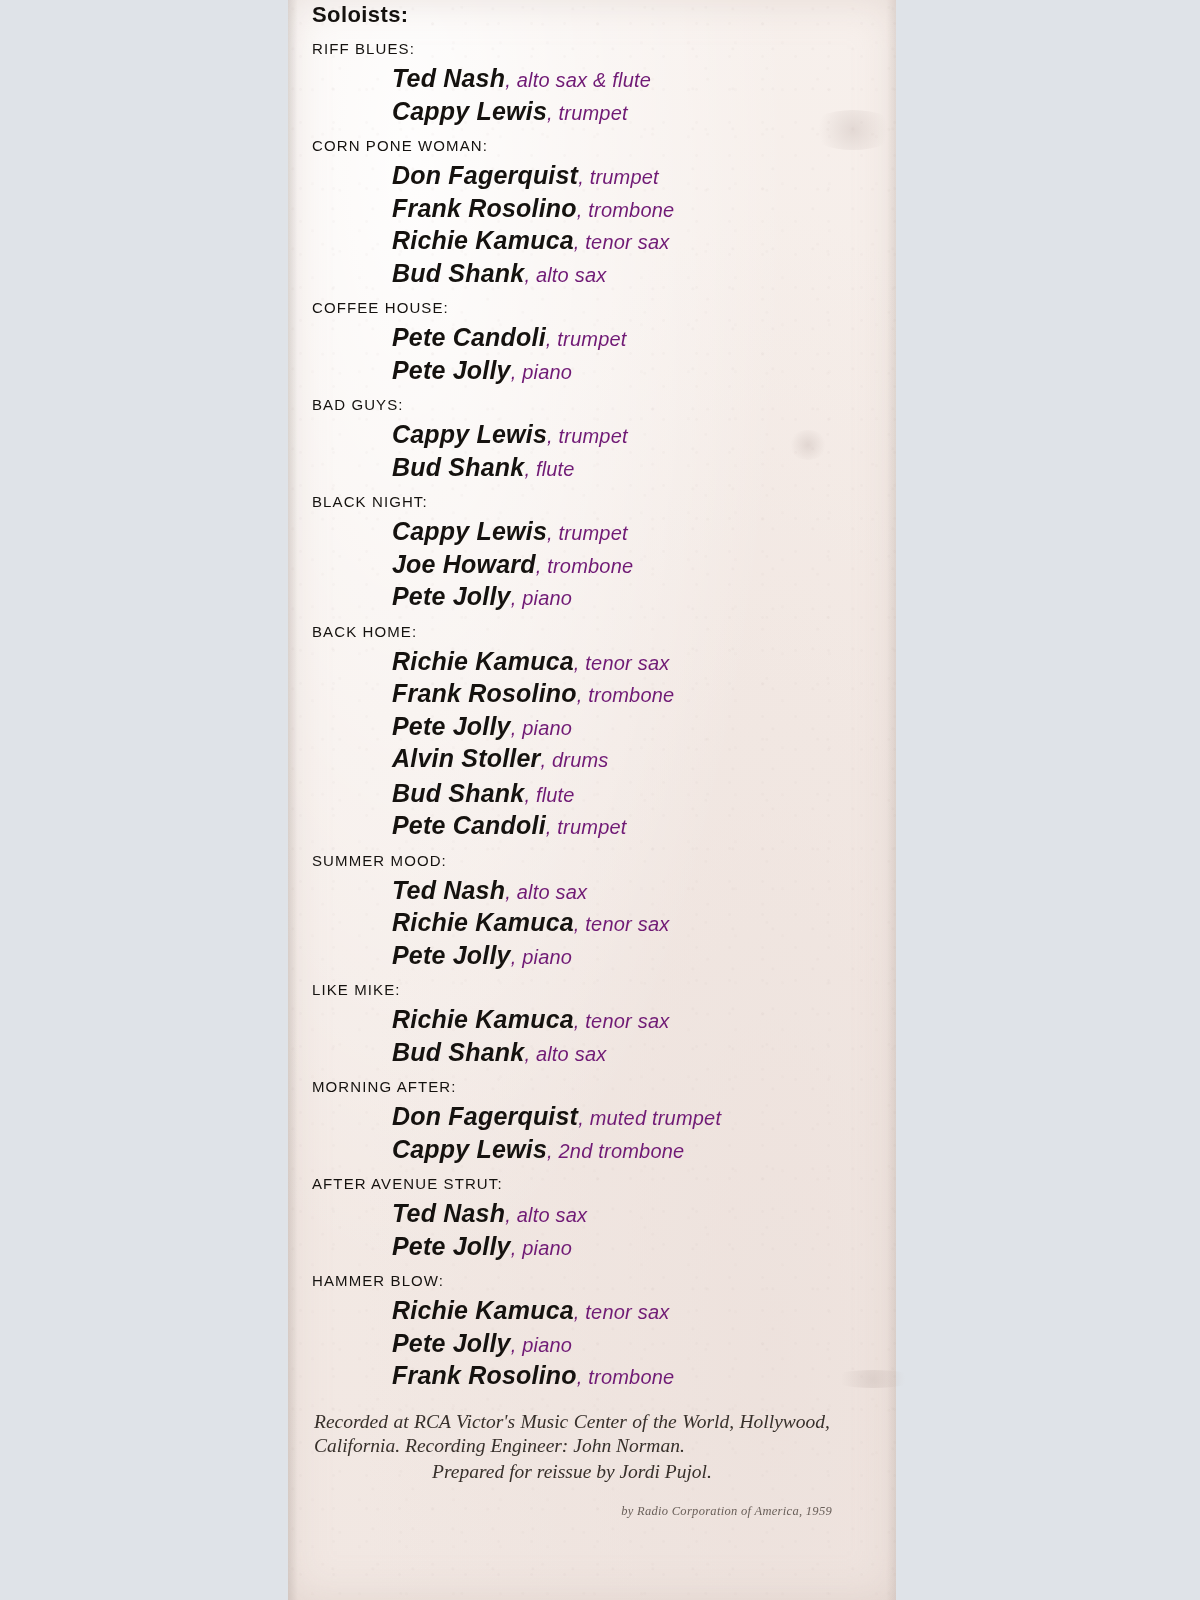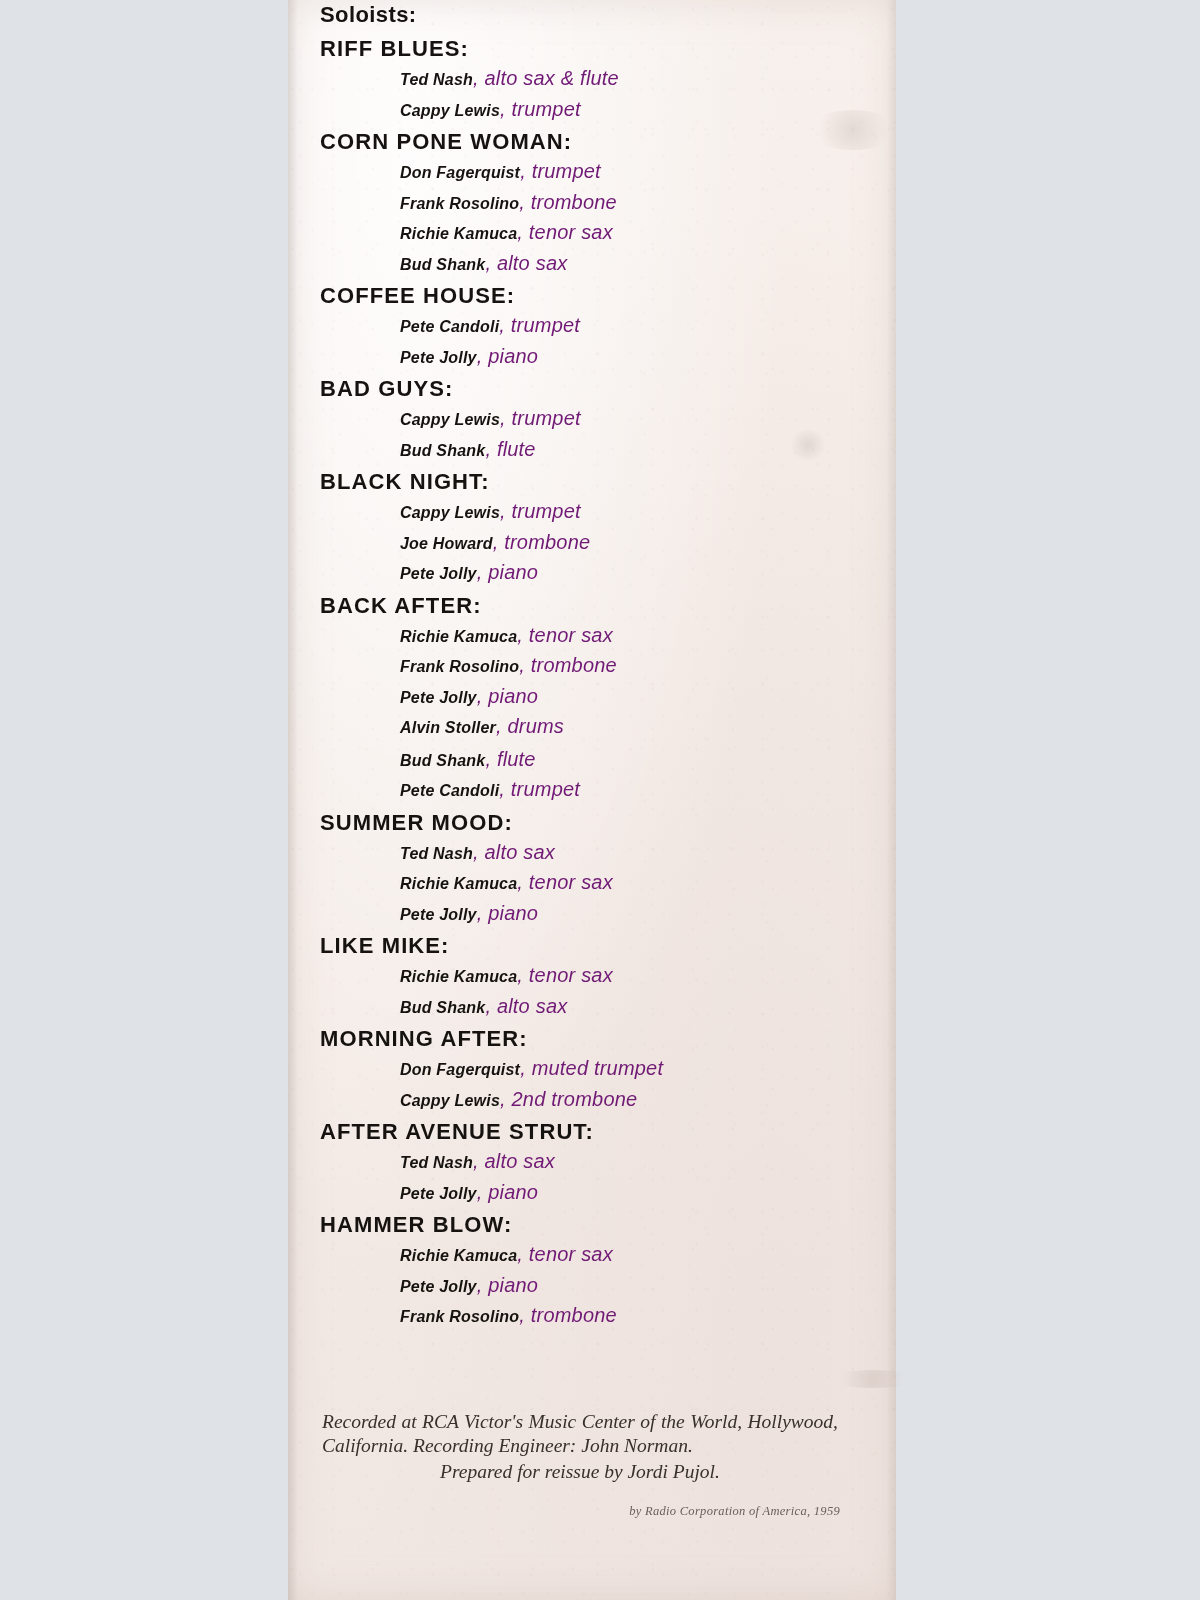--- a/index.html
+++ b/index.html
@@ -45,21 +45,21 @@
     background-size: 40px 40px, 55px 55px, 33px 33px, 61px 61px, 47px 47px;
   }
   .smudge {
     position: absolute;
     pointer-events: none;
     border-radius: 50%;
     background: radial-gradient(circle, rgba(190,175,170,0.35) 0%, rgba(190,175,170,0) 70%);
   }
   .content {
     position: absolute;
-    left: 312px;
+    left: 304px;
     top: 0;
     width: 580px;
     height: 1600px;
     color: #15120f;
   }
   .soloists-label {
     position: absolute;
     left: 8px;
     top: 2px;
     font-size: 22px;
@@ -69,34 +69,34 @@
   .list {
     position: absolute;
     left: 0;
     top: 34px;
     width: 580px;
   }
   .track {
     margin: 0 0 2px 0;
   }
   .track-title {
-    font-size: 22px;
-    font-weight: bold;
+    font-size: 15px;
+    font-weight: normal;
     letter-spacing: 1.1px;
     margin: 0 0 1px 8px;
     line-height: 29px;
     white-space: nowrap;
   }
   .soloist {
     margin: 0 0 0 88px;
     line-height: 28.5px;
     white-space: nowrap;
   }
   .soloist .name {
-    font-size: 16px;
+    font-size: 25px;
     font-weight: bold;
     font-style: italic;
     letter-spacing: 0.2px;
   }
   .soloist .instrument {
     font-size: 20px;
     font-style: italic;
     color: #701a75;
     letter-spacing: 0.2px;
   }
@@ -176,21 +176,21 @@
           <div class="soloist"><span class="name">Cappy Lewis</span><span class="instrument">, trumpet</span></div>
           <div class="soloist"><span class="name">Bud Shank</span><span class="instrument">, flute</span></div>
         </div>
         <div class="track">
           <div class="track-title">BLACK NIGHT:</div>
           <div class="soloist"><span class="name">Cappy Lewis</span><span class="instrument">, trumpet</span></div>
           <div class="soloist"><span class="name">Joe Howard</span><span class="instrument">, trombone</span></div>
           <div class="soloist"><span class="name">Pete Jolly</span><span class="instrument">, piano</span></div>
         </div>
         <div class="track">
-          <div class="track-title">BACK AFTER:</div>
+          <div class="track-title">BACK HOME:</div>
           <div class="soloist"><span class="name">Richie Kamuca</span><span class="instrument">, tenor sax</span></div>
           <div class="soloist"><span class="name">Frank Rosolino</span><span class="instrument">, trombone</span></div>
           <div class="soloist"><span class="name">Pete Jolly</span><span class="instrument">, piano</span></div>
           <div class="soloist"><span class="name">Alvin Stoller</span><span class="instrument">, drums</span></div>
         </div>
         <div class="track">
           <div class="soloist"><span class="name">Bud Shank</span><span class="instrument">, flute</span></div>
           <div class="soloist"><span class="name">Pete Candoli</span><span class="instrument">, trumpet</span></div>
         </div>
         <div class="track">

